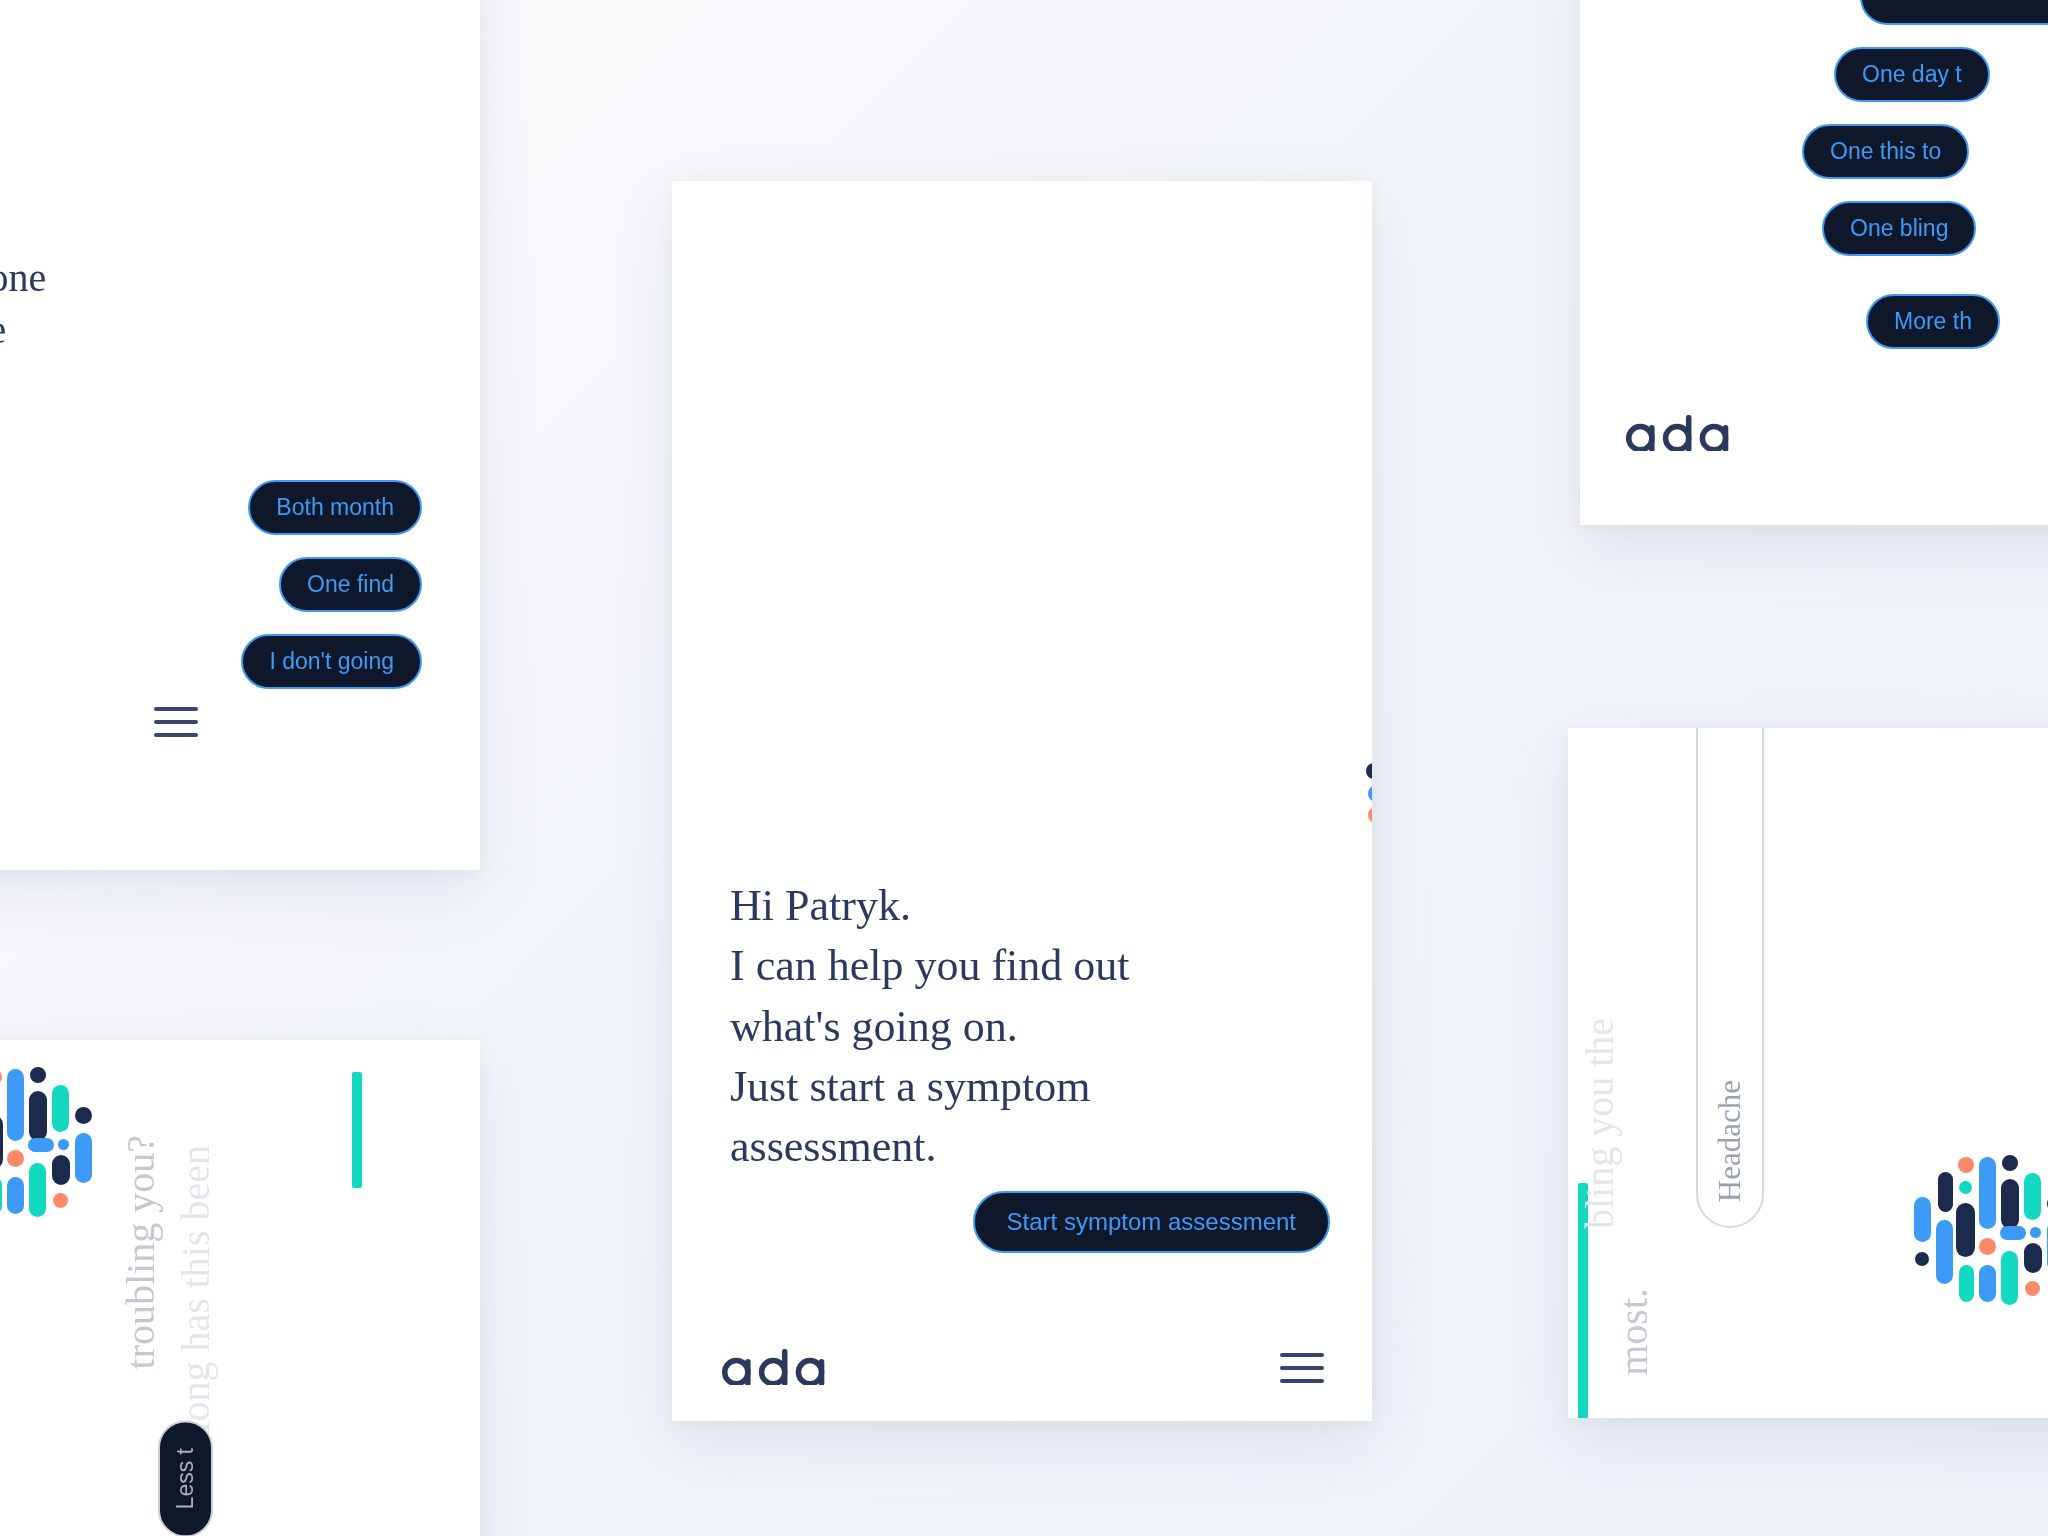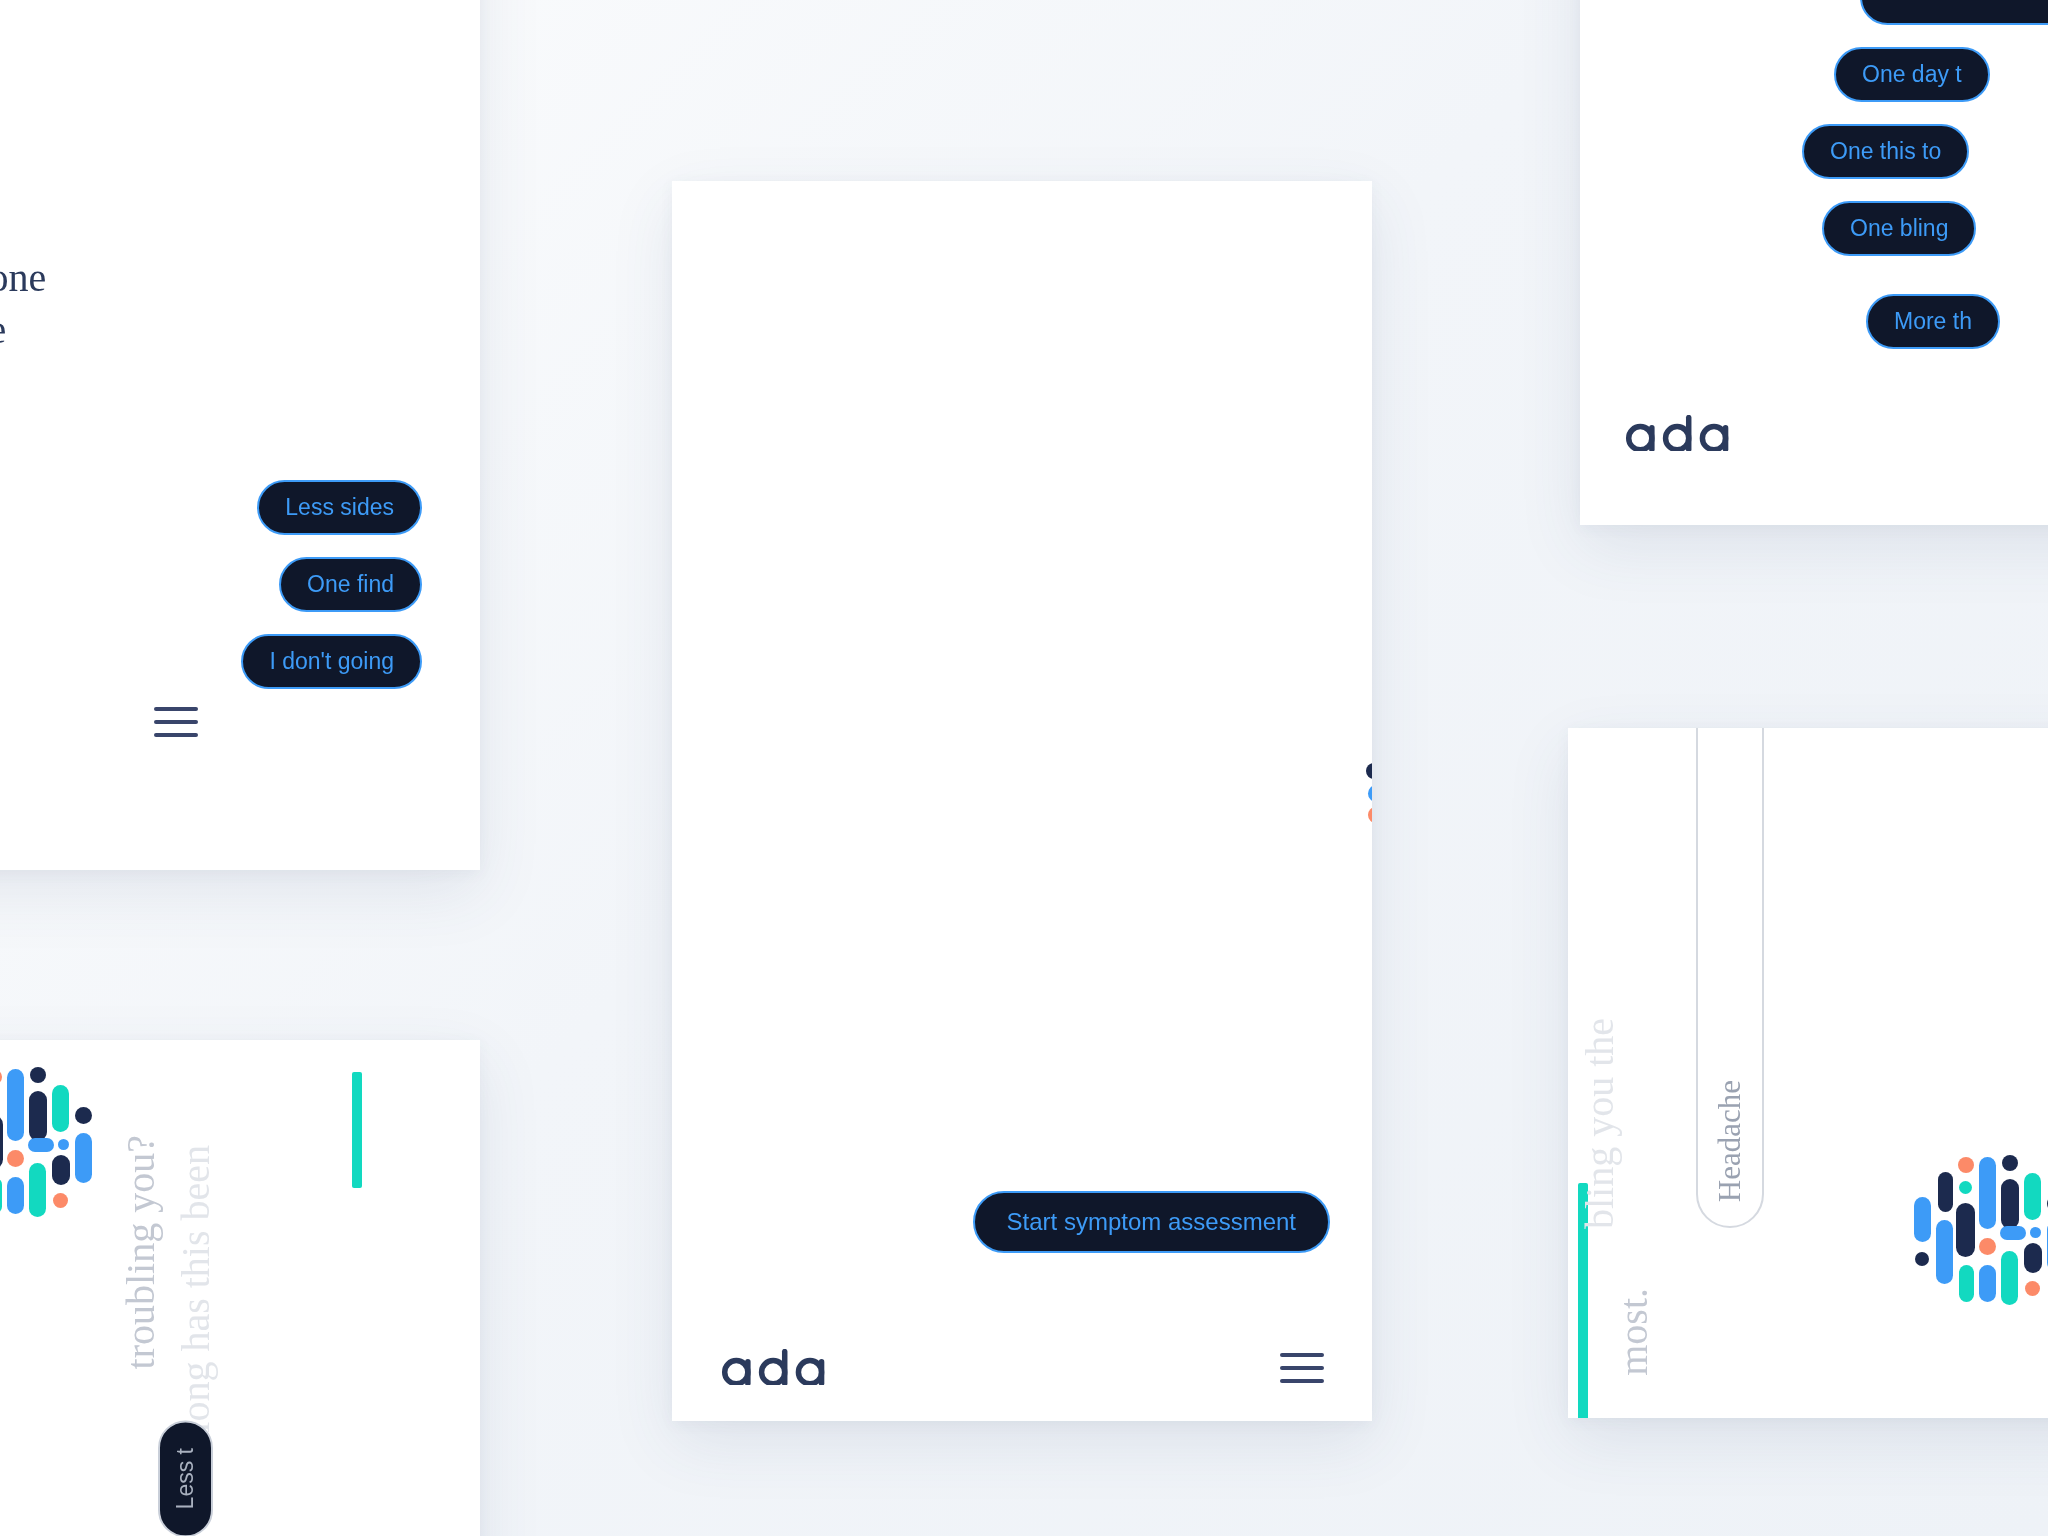--- a/index.html
+++ b/index.html
@@ -69,21 +69,21 @@
 
   <div class="card" style="left:-220px;top:-90px;width:700px;height:960px;">
 
     <div style="position:absolute;left:44px;top:290px;width:620px;">
       <div class="q-text">eadache</div>
       <div class="q-text">ocated on one</div>
       <div class="q-text">sides of the</div>
     </div>
 
     <div style="position:absolute;right:58px;top:570px;display:flex;flex-direction:column;align-items:flex-end;gap:22px;">
-      <button class="pill">Less sides</button>
+      <button class="pill">Both month</button>
       <button class="pill">One find</button>
       <button class="pill">I don't going</button>
     </div>
 
     <div class="hamburger" style="position:absolute;left:374px;top:797px;">
       <i></i>
       <i></i>
       <i></i>
     </div>
   </div>
@@ -93,20 +93,25 @@
     <div class="mark" style="position:absolute;left:694px;top:535px;width:130px;height:124px;">
 
       <span style="left:0px;top:47px;width:16px;height:16px;background:#1c2a4e;"></span>
 
       <span style="left:2px;top:69px;width:72px;height:17px;background:#3d9bf7;"></span>
 
       <span style="left:2px;top:91px;width:16px;height:16px;background:#fc8a68;"></span>
 
     </div>
 
+    <div class="hero-text" style="position:absolute;left:58px;top:695px;width:580px;">Hi Patryk.
+I can help you find out
+what's going on.
+Just start a symptom
+assessment.</div>
 
     <button class="pill big" style="position:absolute;right:42px;top:1010px;">Start symptom assessment</button>
 
     <svg class="wordmark" viewBox="0 0 126 42" style="position:absolute;left:48px;top:1168px;width:108px;height:36px;">
       <g fill="none" stroke="#2b3a5c" stroke-width="6.4" stroke-linecap="round">
         <circle cx="19" cy="27" r="13.5"></circle>
         <line x1="32.5" y1="15" x2="32.5" y2="40"></line>
         <circle cx="62" cy="27" r="13.5"></circle>
         <line x1="75.5" y1="3" x2="75.5" y2="40"></line>
         <circle cx="105" cy="27" r="13.5"></circle>

